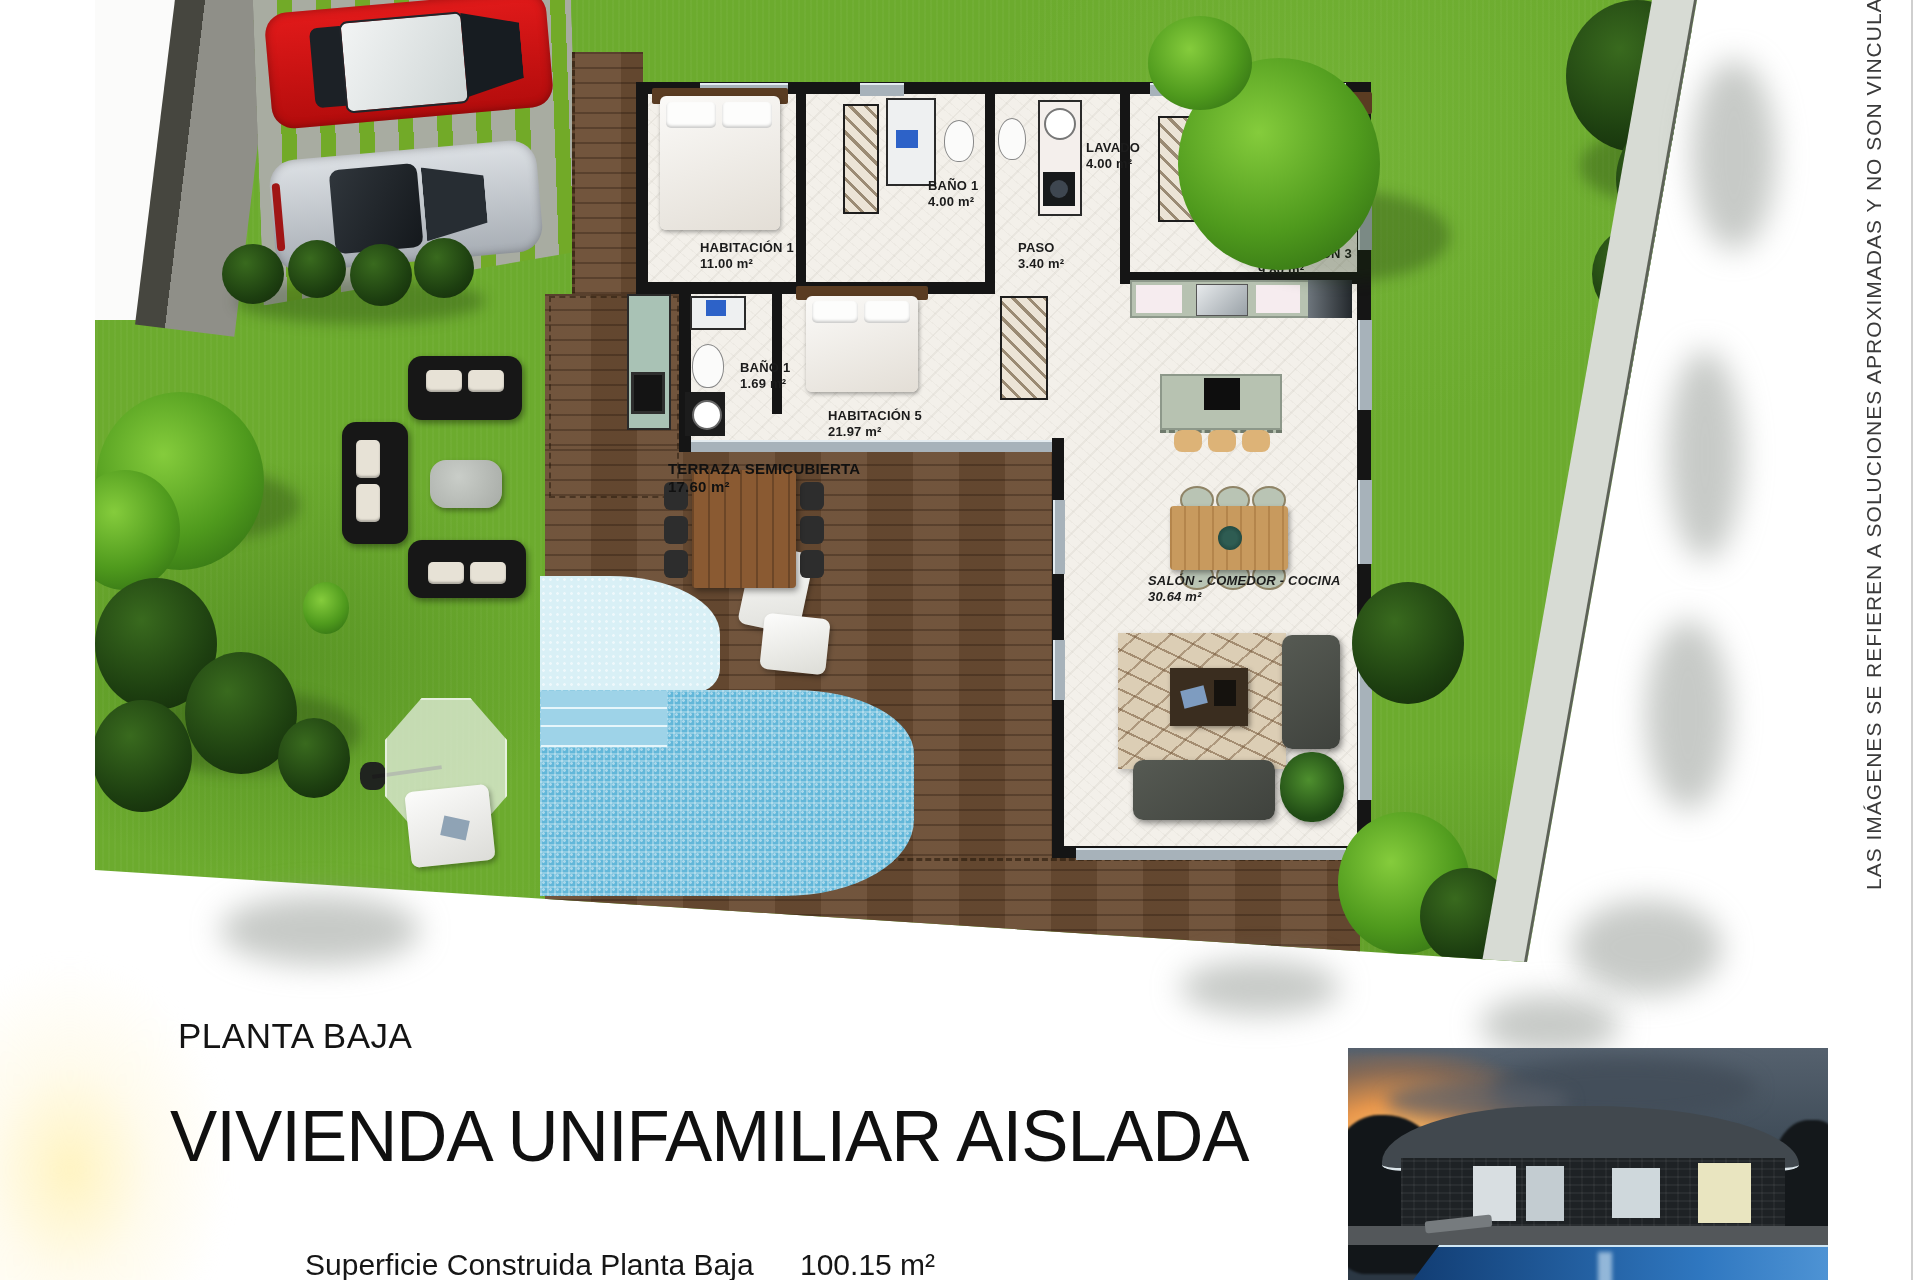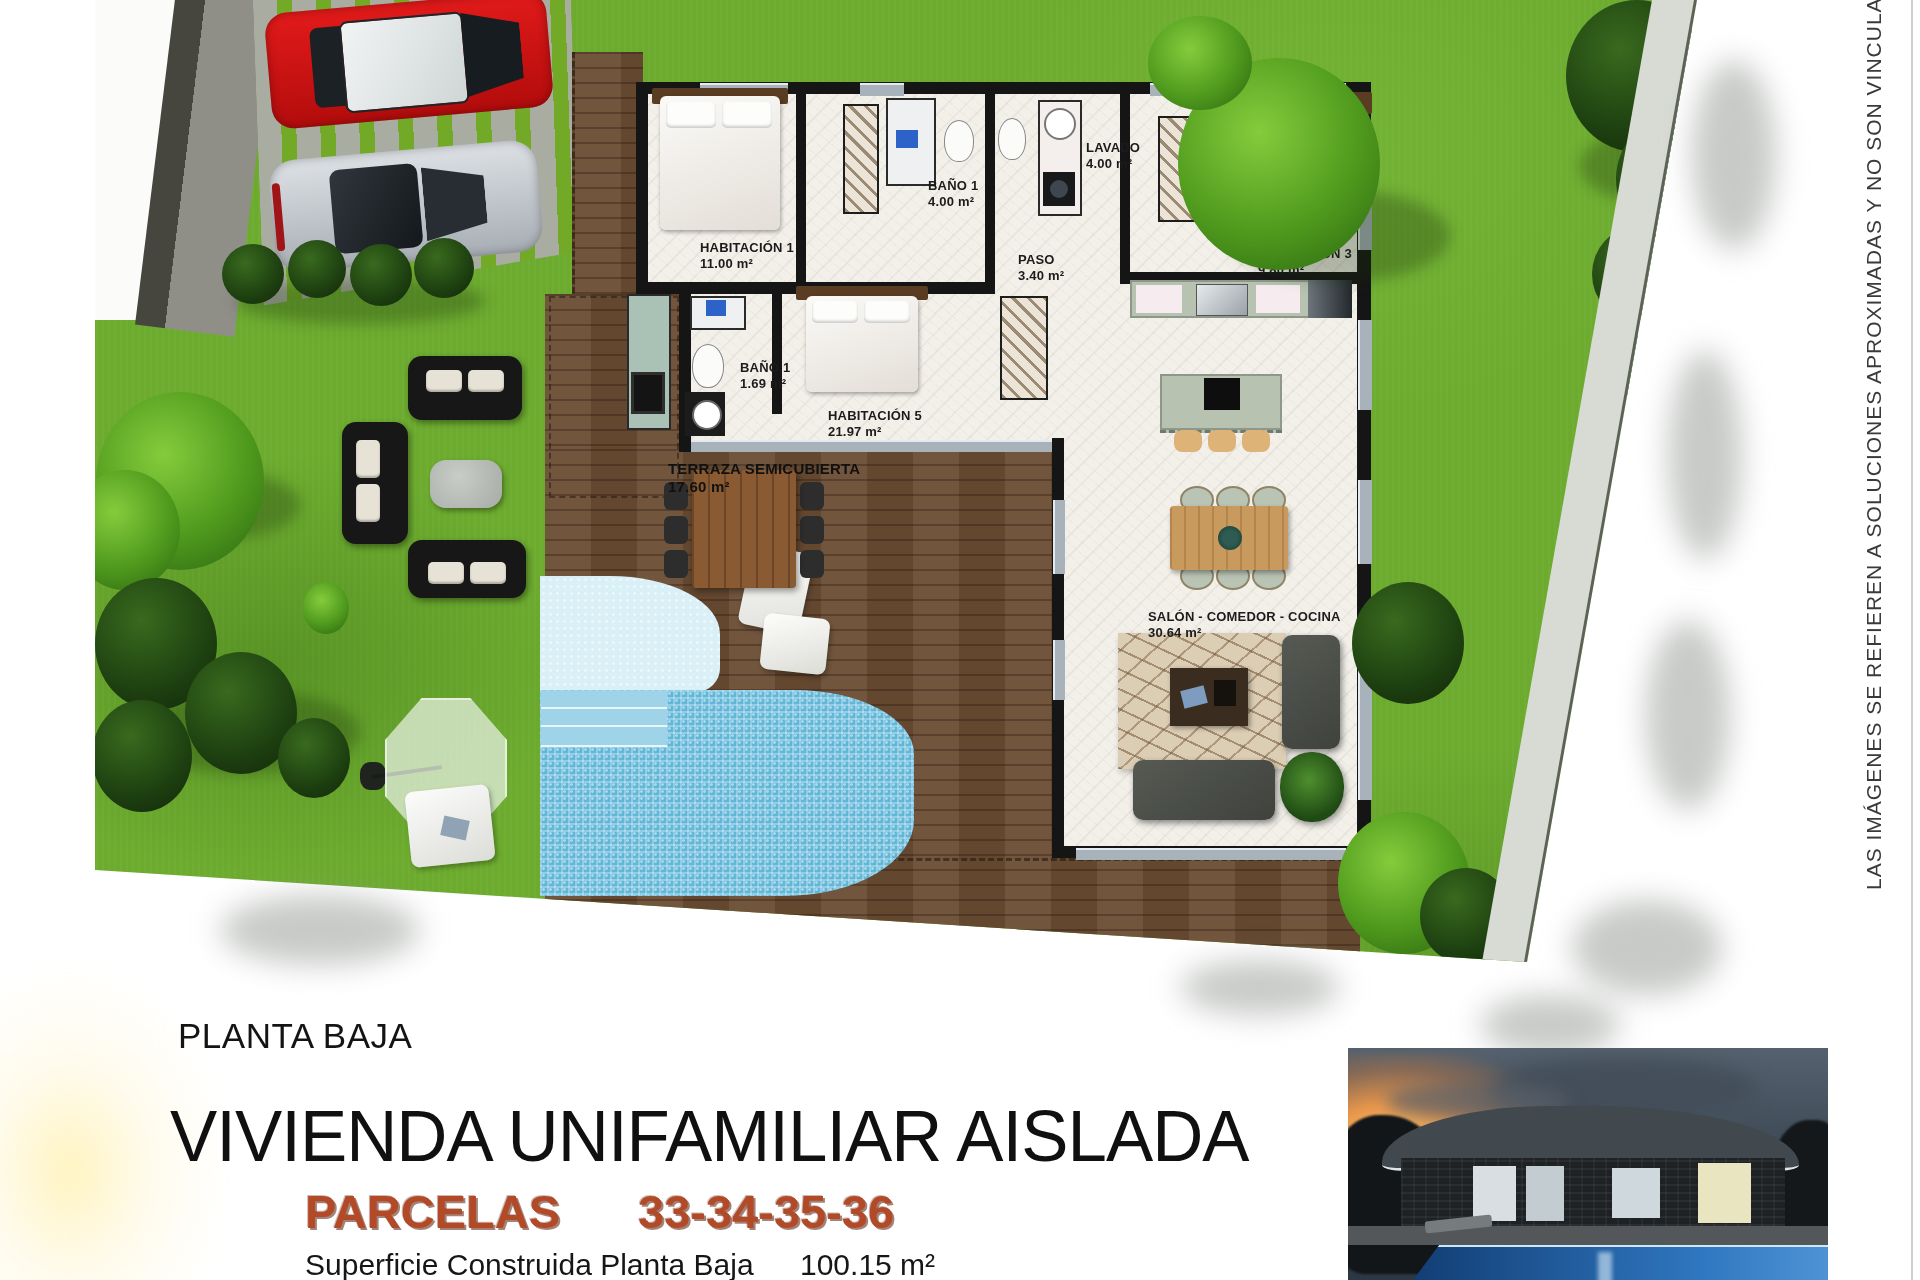--- a/index.html
+++ b/index.html
@@ -235,41 +235,41 @@
       <span class="area">11.00 m²</span>
     </div>
     <div class="rlabel" style="left:928px;top:178px;">
       <span>BAÑO 1</span>
       <span class="area">4.00 m²</span>
     </div>
     <div class="rlabel" style="left:1086px;top:140px;">
       <span>LAVADO</span>
       <span class="area">4.00 m²</span>
     </div>
-    <div class="rlabel" style="left:1018px;top:252px;">
+    <div class="rlabel" style="left:1018px;top:240px;">
       <span>PASO</span>
       <span class="area">3.40 m²</span>
     </div>
     <div class="rlabel" style="left:1258px;top:246px;">
       <span>HABITACIÓN 3</span>
       <span class="area">9.80 m²</span>
     </div>
     <div class="rlabel" style="left:740px;top:360px;">
       <span>BAÑO 1</span>
       <span class="area">1.69 m²</span>
     </div>
     <div class="rlabel" style="left:828px;top:408px;">
       <span>HABITACIÓN 5</span>
       <span class="area">21.97 m²</span>
     </div>
     <div class="rlabel small" style="left:668px;top:460px;color:#111;">
       <span>TERRAZA SEMICUBIERTA</span>
       <span class="area">17.60 m²</span>
     </div>
-    <div class="rlabel" style="left:1148px;top:609px;">
+    <div class="rlabel" style="left:1148px;top:573px;font-style:italic;">
       <span>SALÓN - COMEDOR - COCINA</span>
       <span class="area">30.64 m²</span>
     </div>
 
     <div class="gsh" style="left:235px;top:278px;width:250px;height:46px;"></div>
     <div class="gsh" style="left:130px;top:690px;width:230px;height:84px;"></div>
     <div class="gsh" style="left:1230px;top:190px;width:220px;height:92px;"></div>
     <div class="gsh" style="left:1580px;top:130px;width:140px;height:72px;"></div>
     <div class="gsh" style="left:120px;top:470px;width:180px;height:70px;"></div>
 
@@ -303,24 +303,20 @@
   <div class="osh" style="left:1646px;top:620px;width:84px;height:190px;"></div>
   <div class="osh" style="left:1572px;top:900px;width:150px;height:95px;"></div>
   <div class="osh" style="left:220px;top:895px;width:200px;height:70px;"></div>
   <div class="osh" style="left:1180px;top:960px;width:160px;height:55px;"></div>
   <div class="osh" style="left:1480px;top:995px;width:140px;height:60px;"></div>
 
   <div class="abs" style="left:-90px;top:960px;width:320px;height:420px;background:radial-gradient(closest-side,rgba(255,243,190,.95),rgba(255,248,222,.55),transparent);filter:blur(8px);"></div>
 
   <div class="floor-label">PLANTA BAJA</div>
   <div class="main-title">VIVIENDA UNIFAMILIAR AISLADA</div>
-  <div class="parcel-row">
-    <span>PARCELAS</span>
-    <span>33-34-35-36</span>
-  </div>
   <div class="surf-label">Superficie Construida Planta Baja</div>
   <div class="surf-value">100.15 m²</div>
 
   <div class="vdisc">LAS IMÁGENES SE REFIEREN A SOLUCIONES APROXIMADAS Y NO SON VINCULANTES AL PROYECTO</div>
   <div class="edge-line"></div>
 
   <div class="photo">
     <div class="abs" style="left:-8%;top:2%;width:52%;height:72%;background:radial-gradient(ellipse at 35% 55%,#f7c877 0%,#ea984c 32%,rgba(205,125,62,.45) 58%,transparent 78%);filter:blur(3px);"></div>
     <div class="abs" style="left:30%;top:4%;width:55%;height:26%;background:rgba(66,76,88,.85);border-radius:50%;filter:blur(9px);"></div>
     <div class="abs" style="left:8%;top:14%;width:38%;height:16%;background:rgba(88,96,106,.7);border-radius:50%;filter:blur(8px);"></div>

